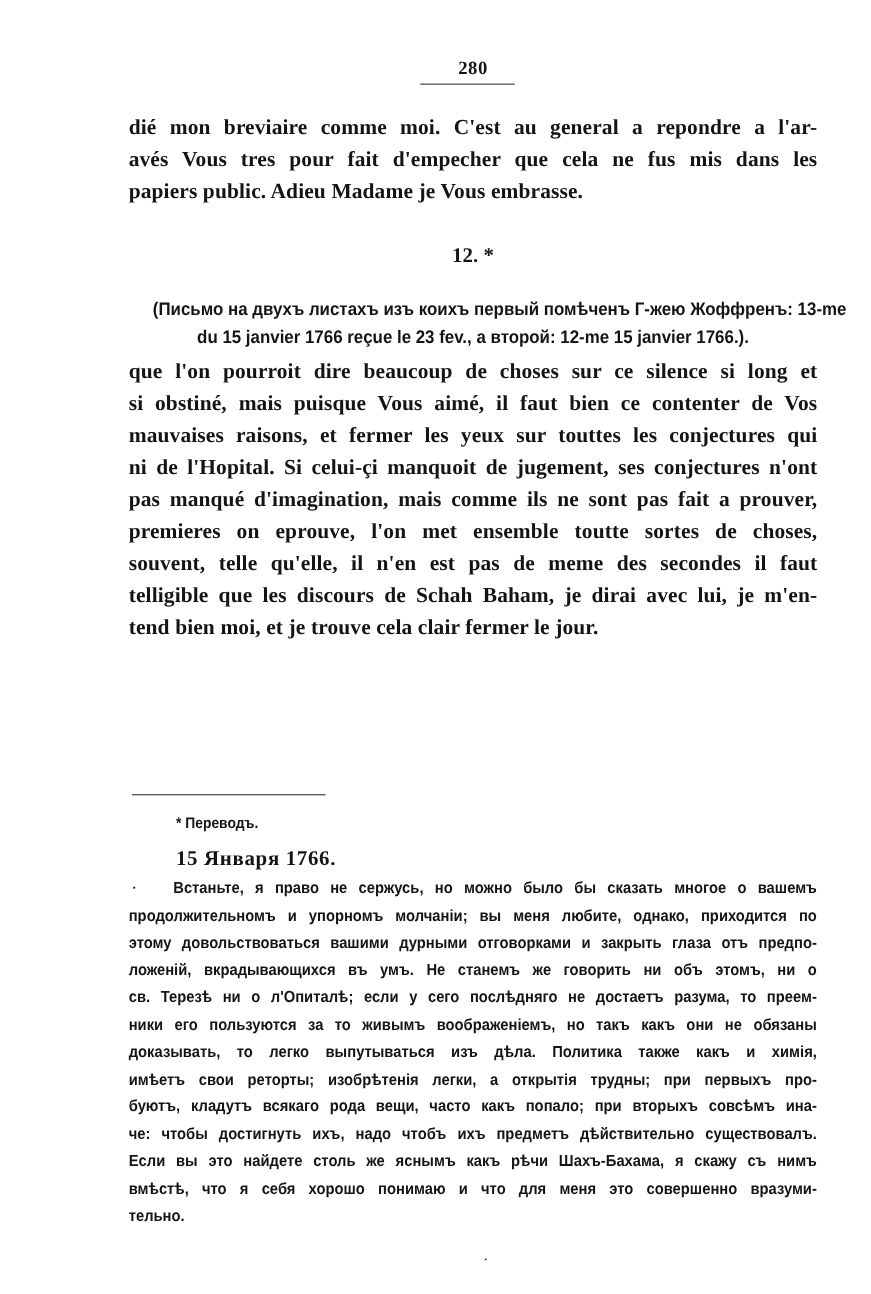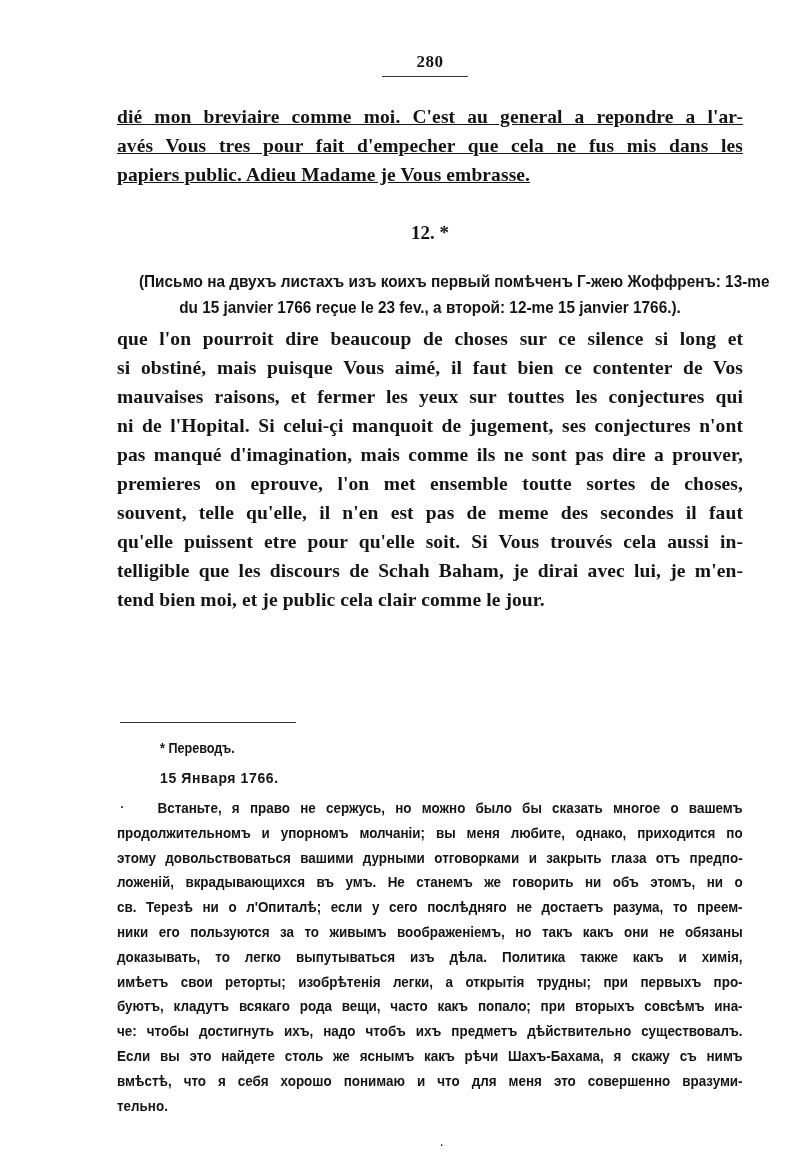--- a/index.html
+++ b/index.html
@@ -49,21 +49,21 @@
       white-space: nowrap;
       overflow: visible;
       letter-spacing: 0.1px;
     }
     .para-line.last {
       text-align-last: left;
     }
     .para-line.indent {
       padding-left: 42px;
     }
-    #cont-para { top: 102px; text-decoration: underline; }
+    #cont-para { top: 102px; }
     .section-number {
       position: absolute;
       left: 0;
       width: 860px;
       top: 222px;
       text-align: center;
       font-size: 19px;
       font-weight: bold;
     }
     .meta-note {
@@ -101,23 +101,23 @@
       font-size: 14px;
       font-weight: bold;
       font-family: "Liberation Sans", "DejaVu Sans", sans-serif;
       transform: scaleX(0.9);
       transform-origin: left;
     }
     .translation-date {
       position: absolute;
       left: 160px;
       top: 770px;
-      font-size: 14px;
-      font-weight: bold;
-      font-family: Liberation Sans, sans-serif;
+      font-size: 19px;
+      font-weight: bold;
+      font-family: Liberation Serif, serif;
       letter-spacing: 0.6px;
     }
     .stray-mark-left {
       position: absolute;
       left: 120px;
       top: 800px;
       font-size: 12px;
       font-weight: bold;
     }
     .translation {
@@ -172,26 +172,25 @@
 <div class="meta-note">
   <span class="line">(Письмо на двухъ листахъ изъ коихъ первый помѣченъ Г-жею Жоффренъ: 13-me</span>
   <span class="line">du 15 janvier 1766 reçue le 23 fev., а второй: 12-me 15 janvier 1766.).</span>
 </div>
 
 <div class="block" id="main-para">
   <span class="para-line">que l'on pourroit dire beaucoup de choses sur ce silence si long et</span>
   <span class="para-line">si obstiné, mais puisque Vous aimé, il faut bien ce contenter de Vos</span>
   <span class="para-line">mauvaises raisons, et fermer les yeux sur touttes les conjectures qui</span>
   <span class="para-line">ni de l'Hopital. Si celui-çi manquoit de jugement, ses conjectures n'ont</span>
-  <span class="para-line">pas manqué d'imagination, mais comme ils ne sont pas dire a prouver,</span>
+  <span class="para-line">pas manqué d'imagination, mais comme ils ne sont pas fait a prouver,</span>
   <span class="para-line">premieres on eprouve, l'on met ensemble toutte sortes de choses,</span>
   <span class="para-line">souvent, telle qu'elle, il n'en est pas de meme des secondes il faut</span>
-  <span class="para-line">qu'elle puissent etre pour qu'elle soit. Si Vous trouvés cela aussi in-</span>
   <span class="para-line">telligible que les discours de Schah Baham, je dirai avec lui, je m'en-</span>
-  <span class="para-line last">tend bien moi, et je public cela clair comme le jour.</span>
+  <span class="para-line last">tend bien moi, et je trouve cela clair fermer le jour.</span>
 </div>
 
 <div class="footnote-rule"></div>
 
 <div class="footnote-mark">* Переводъ.</div>
 <div class="translation-date">15 Января 1766.</div>
 
 <div class="stray-mark-left">·</div>
 
 <div class="translation">

